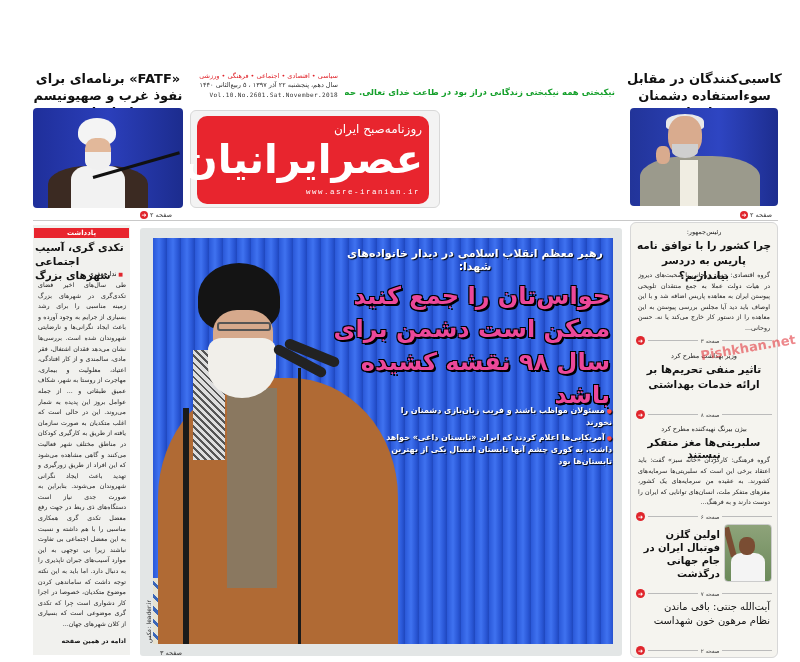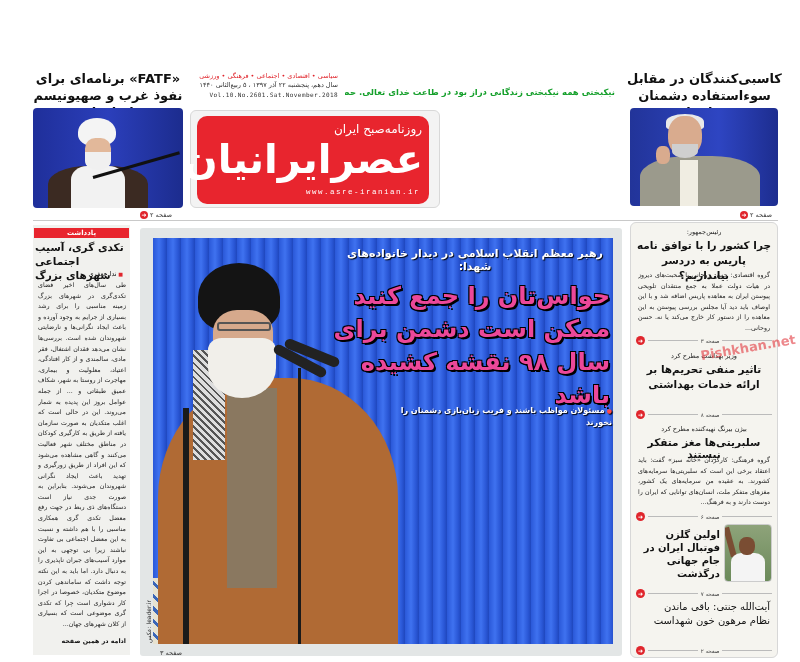--- a/index.html
+++ b/index.html
@@ -164,20 +164,21 @@
   <div class="fig-glasses"></div>
   <div class="fig-beard"></div>
   <div class="mic-pole"></div>
   <div class="mic1"></div>
   <div class="mic2"></div>
 </div>
 <div class="abs lead-kicker">رهبر معظم انقلاب اسلامی در دیدار خانواده‌های شهدا:</div>
 <div class="abs lead-headline">حواس‌تان را جمع کنید ممکن است دشمن برای سال ۹۸ نقشه کشیده باشد</div>
 <ul class="abs lead-bullets">
   <li>مسئولان مواظب باشند و فریب زبان‌بازی دشمنان را نخورند</li>
+  <li>آمریکایی‌ها اعلام کردند که ایران «تابستان داغی» خواهد داشت. به کوری چشم آنها تابستان امسال یکی از بهترین تابستان‌ها بود</li>
 </ul>
 <div class="abs lead-credit">عکس: leader.ir</div>
 <div class="abs lead-page">صفحه ۳</div>
 
 <div class="abs right-col"></div>
 
 <div class="abs r-kicker" style="left:636px; top:228px; width:136px;">رئیس‌جمهور:</div>
 <div class="abs r-title" style="left:636px; top:238px; width:136px; font-size:10.5px; line-height:15px;">چرا کشور را با توافق نامه پاریس به دردسر بیاندازیم؟</div>
 <div class="abs r-body" style="left:638px; top:270px; width:132px; height:64px; overflow:hidden;">گروه اقتصادی: حسن روحانی با صحبت‌های دیروز در هیات دولت عملا به جمع منتقدان تلویحی پیوستن ایران به معاهده پاریس اضافه شد و با این اوصاف باید دید آیا مجلس بررسی پیوستن به این معاهده را از دستور کار خارج می‌کند یا نه. حسن روحانی...</div>
 <div class="abs r-sep" style="left:636px; top:336px; width:136px;">

